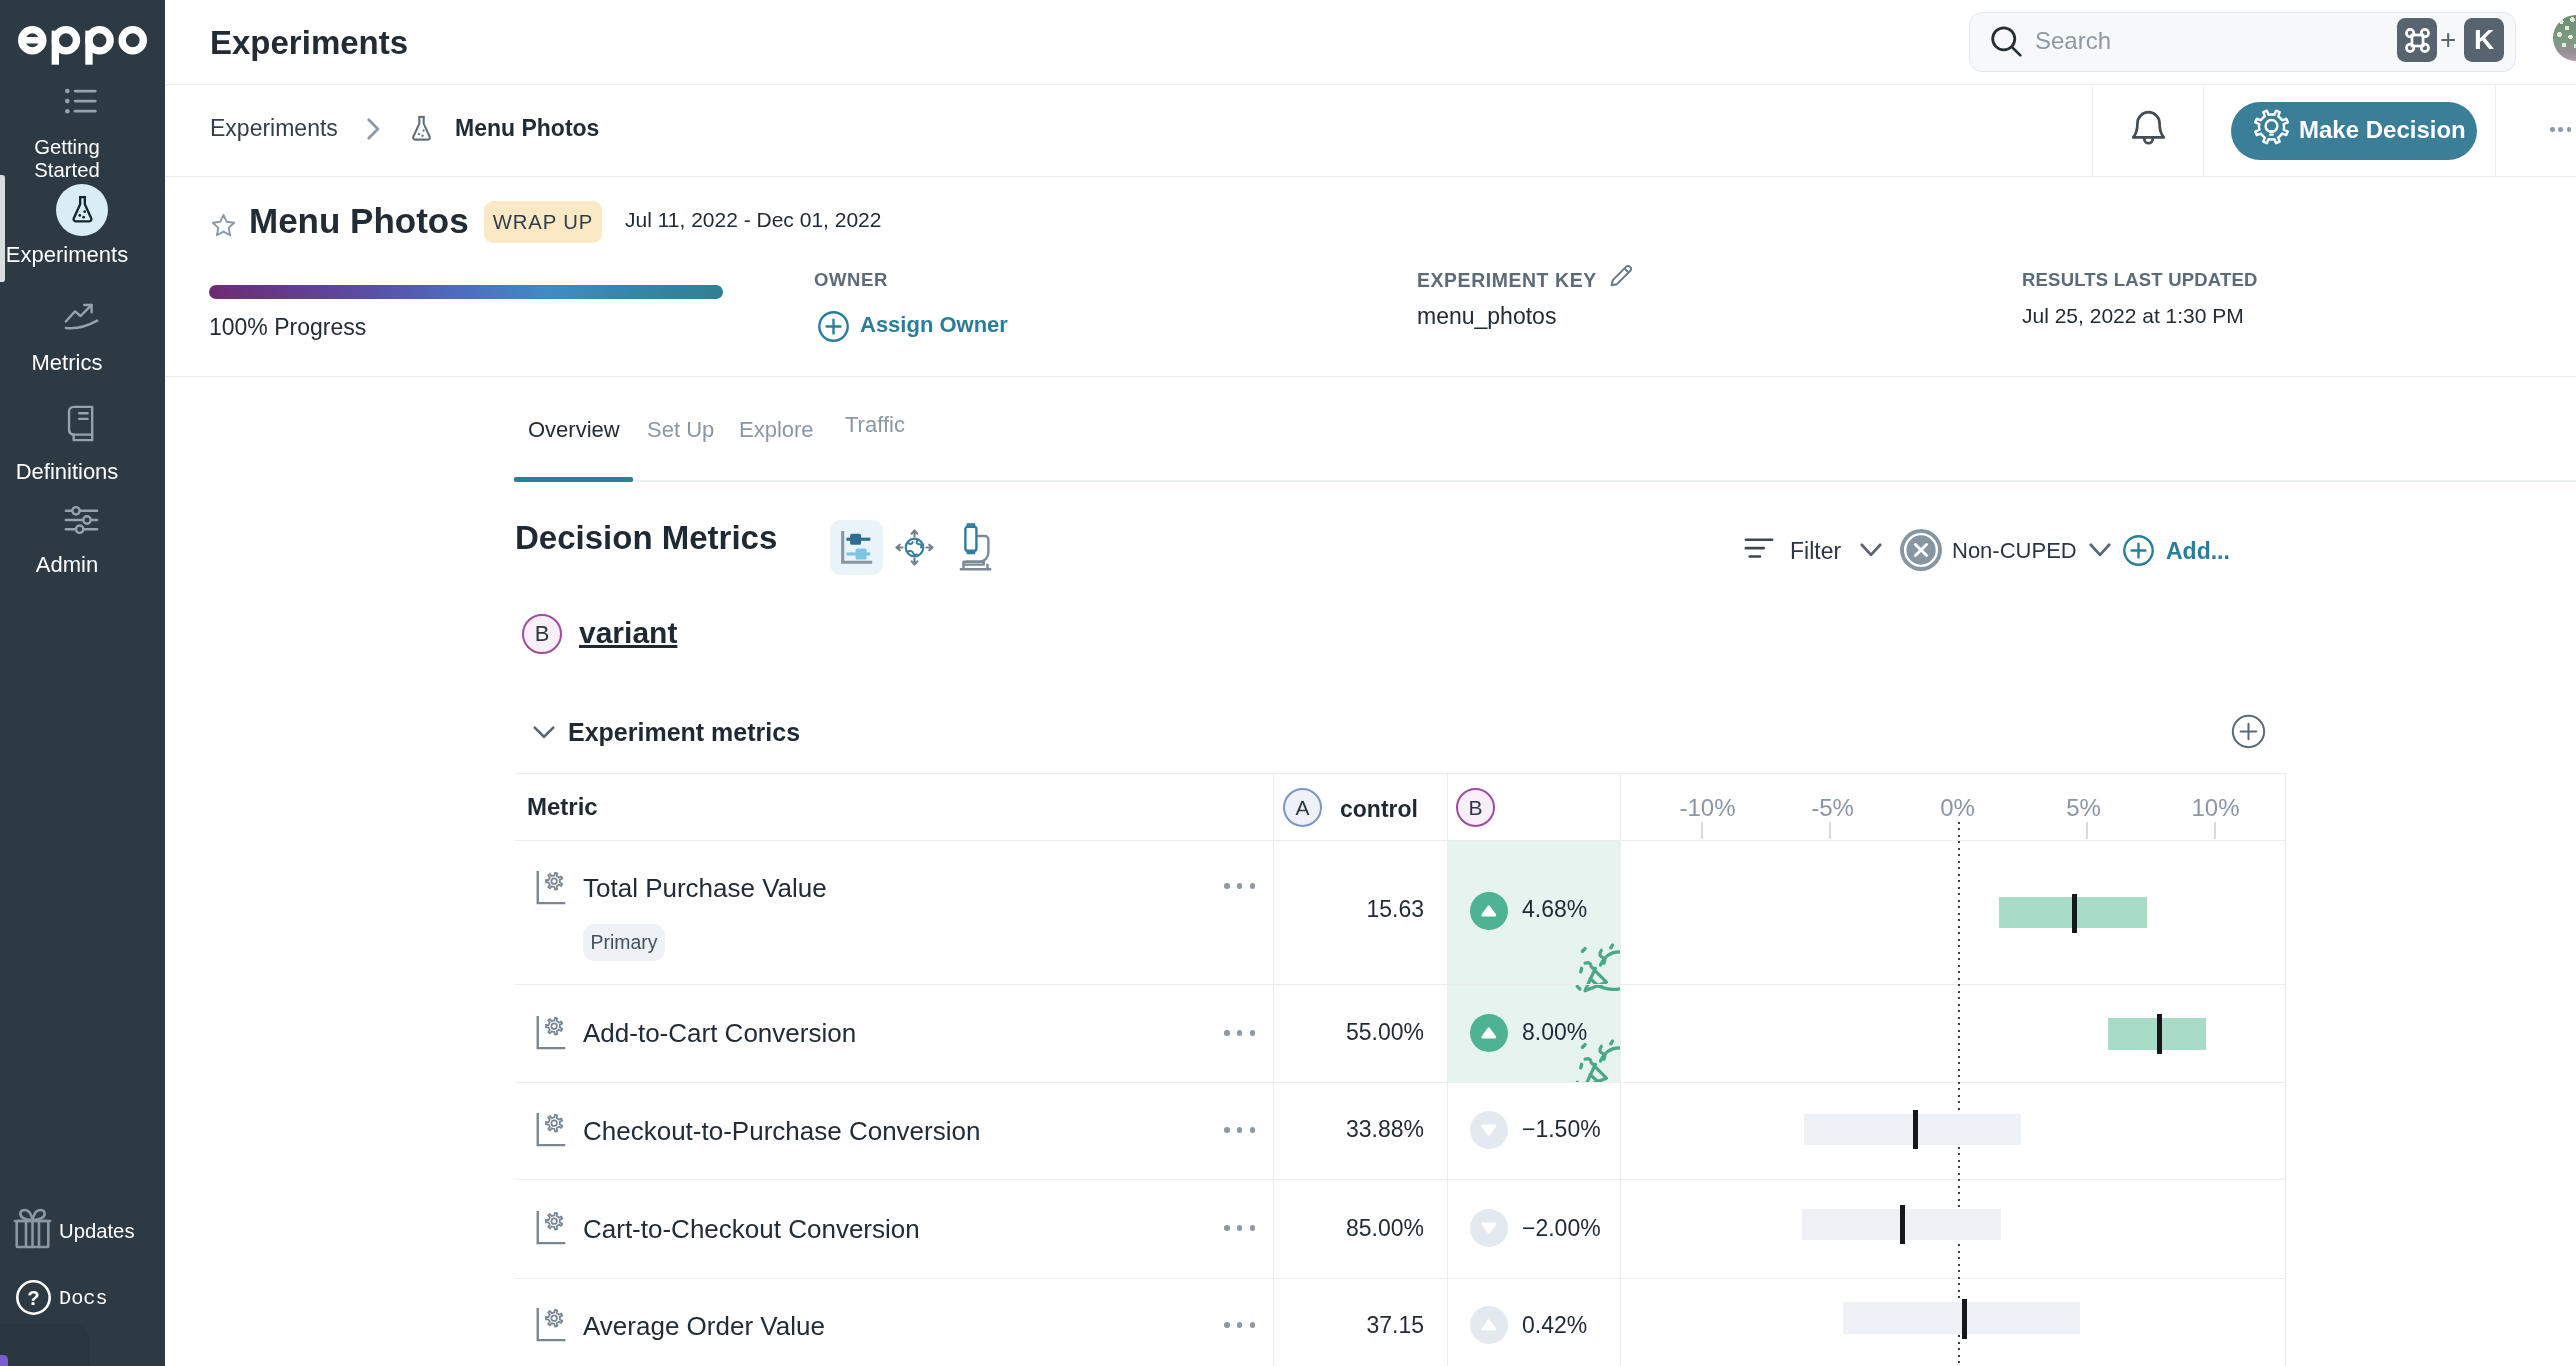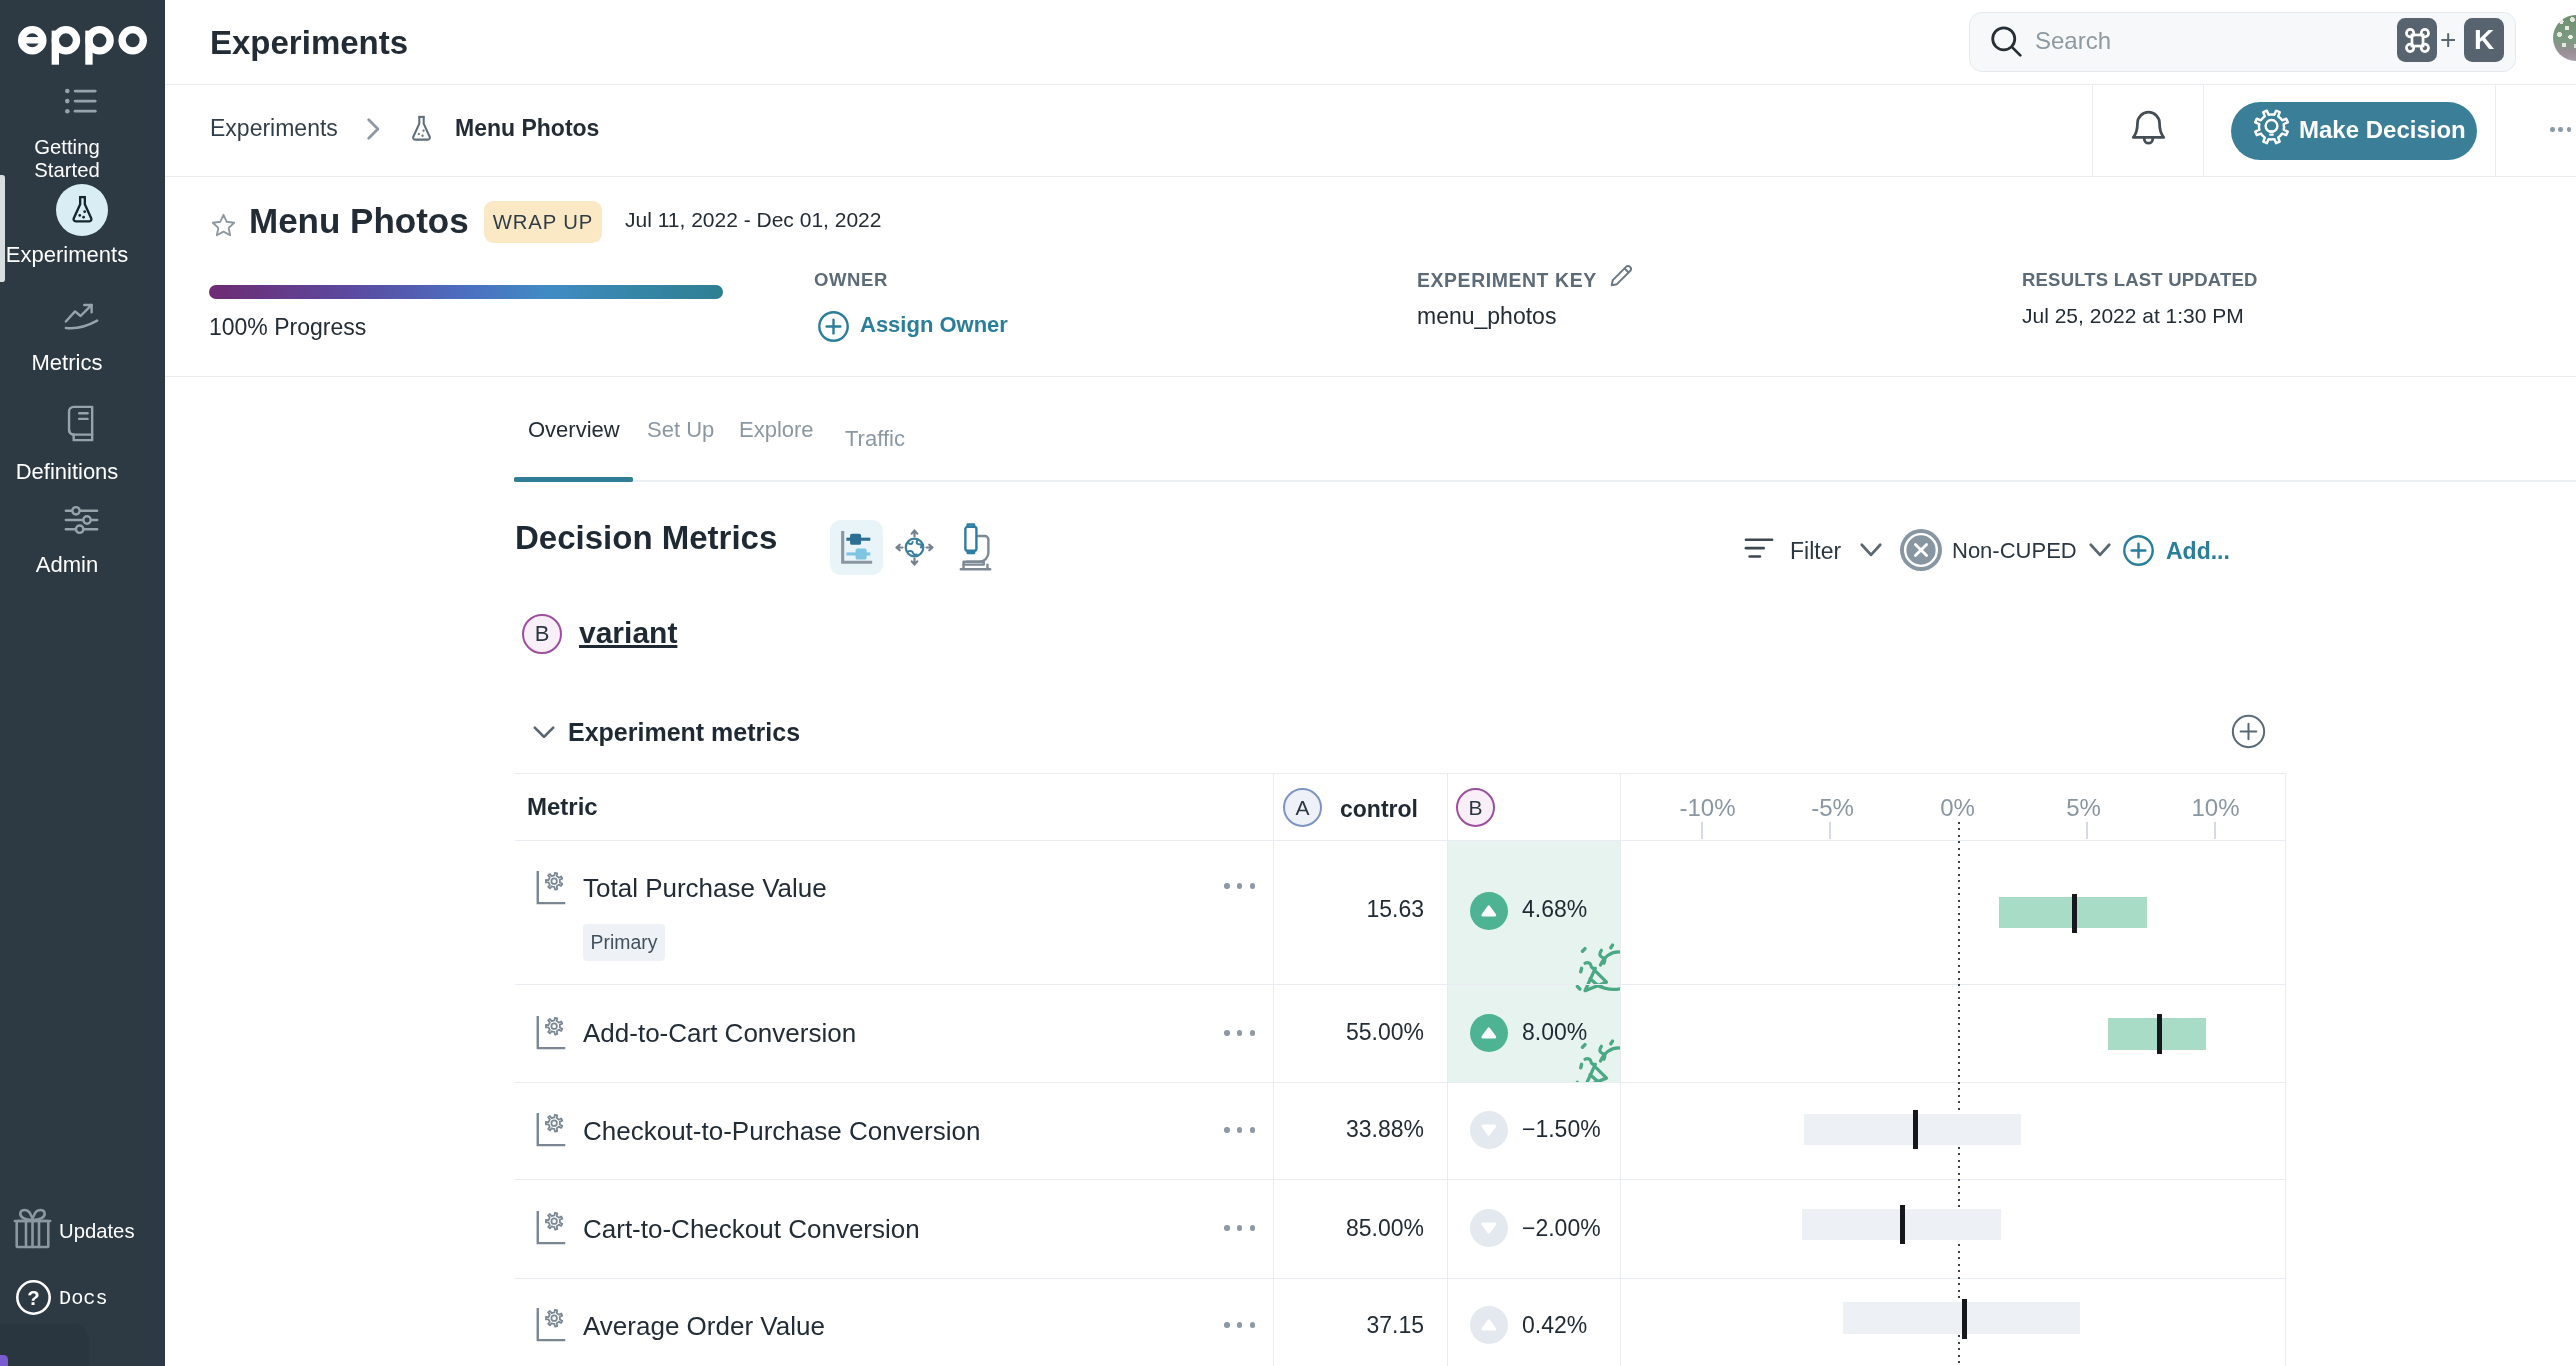--- a/index.html
+++ b/index.html
@@ -249,21 +249,21 @@
 
     <div class="abs graylabel" style="left:1857px; top:92px; font-size:18.5px; letter-spacing:0.2px;">RESULTS LAST UPDATED</div>
     <div class="abs" style="left:1857px; top:127px; font-size:21px; color:#232c35;">Jul 25, 2022 at 1:30 PM</div>
   </div>
 
   <div id="tabs" class="abs" style="left:165px; top:376px; width:2411px; height:120px;">
     <div class="abs" style="left:349px; top:104px; width:2108px; height:1.8px; background:#eceff2;"></div>
     <div class="abs" style="left:363px; top:41px; font-size:22px; color:#232c35; font-weight:500;text-align:right;">Overview</div>
     <div class="abs" style="left:482px; top:41px; font-size:22px; color:#8b97a2;">Set Up</div>
     <div class="abs" style="left:574px; top:41px; font-size:22px; color:#8b97a2;">Explore</div>
-    <div class="abs" style="left:680px; top:50px; font-size:22px; color:#8b97a2;">Traffic</div>
+    <div class="abs" style="left:680px; top:36px; font-size:22px; color:#8b97a2;">Traffic</div>
     <div class="abs" style="left:349px; top:101px; width:119px; height:4.6px; background:#2f7e95; border-radius:1.8px;"></div>
   </div>
 
   <div id="content" class="abs" style="left:165px; top:497px; width:2411px; height:870px;">
     <div class="abs bold" style="left:350px; top:22px; font-size:33px; color:#1f2933;">Decision Metrics</div>
 
     <div class="abs" style="left:665px; top:23px; width:53px; height:55px; background:#e9f4f9; border-radius:11px;"></div>
     <svg class="abs" style="left:674px; top:32px;" width="35" height="37" viewBox="0 0 38 40">
       <path d="M4 2 V36 H36" stroke="#8a97a2" stroke-width="3.4" fill="none"></path>
       <line x1="8" y1="11" x2="34" y2="11" stroke="#2d6f92" stroke-width="3.4"></line>
@@ -402,21 +402,21 @@
     <div class="abs" style="left:2049px; top:325px; width:1.8px; height:16.6px; background:#d5dbe0;"></div>
 
     <div class="abs" style="left:1793px; top:325px; width:1.8px; height:546px; background:repeating-linear-gradient(180deg,#3a4147 0 1.8px,transparent 1.8px 6.5px);"></div>
 
     <svg class="abs row-ic" style="left:370px; top:374px;" width="33" height="35" viewBox="0 0 36 38">
       <path d="M3 0 V35 H33" stroke="#7a8792" stroke-width="2.6" fill="none"></path>
       <path d="M27.2 11.4 L27.0 12.5 L29.8 13.8 L28.6 16.1 L25.9 14.8 L24.5 16.1 L23.6 16.6 L24.3 19.6 L21.8 20.2 L21.1 17.2 L19.2 16.9 L18.2 16.5 L16.3 18.9 L14.3 17.3 L16.2 15.0 L15.2 13.3 L14.9 12.2 L11.9 12.3 L11.9 9.7 L14.9 9.8 L15.6 7.9 L16.2 7.0 L14.3 4.7 L16.3 3.1 L18.2 5.5 L20.1 4.9 L21.1 4.8 L21.8 1.8 L24.3 2.4 L23.6 5.4 L25.2 6.4 L25.9 7.2 L28.6 5.9 L29.8 8.2 L27.0 9.5 Z" stroke="#7a8792" stroke-width="1.9" fill="none" stroke-linejoin="round"></path>
       <circle cx="20.9" cy="11" r="3" stroke="#7a8792" stroke-width="1.9" fill="none"></circle>
     </svg>
     <div class="abs" style="left:418px; top:376px; font-size:26px; color:#222c36;">Total Purchase Value</div>
-    <div class="abs" style="left:418px; top:427px; width:82px; height:37px; background:#eef1f5; border-radius:4px; display:flex; align-items:center; justify-content:center; font-size:19.4px; color:#41505c;">Primary</div>
+    <div class="abs" style="left:418px; top:427px; width:82px; height:37px; background:#eef1f5; border-radius:12px; display:flex; align-items:center; justify-content:center; font-size:19.4px; color:#41505c;">Primary</div>
     <div class="abs dots3" style="left:1059px; top:386px;">
         <i></i>
         <i></i>
         <i></i>
       </div>
     <div class="abs" style="left:1091px; top:399px; width:168px; text-align:right; font-size:23px; color:#232c35;">15.63</div>
     <div class="abs dcirc" style="left:1305px; top:395px; background:#4db392;">
         <svg class="tri-up" viewBox="0 0 19 15">
           <path d="M9.5 3 L16 12 H3 Z" fill="#fff" stroke="#fff" stroke-width="3" stroke-linejoin="round"></path>
         </svg>

